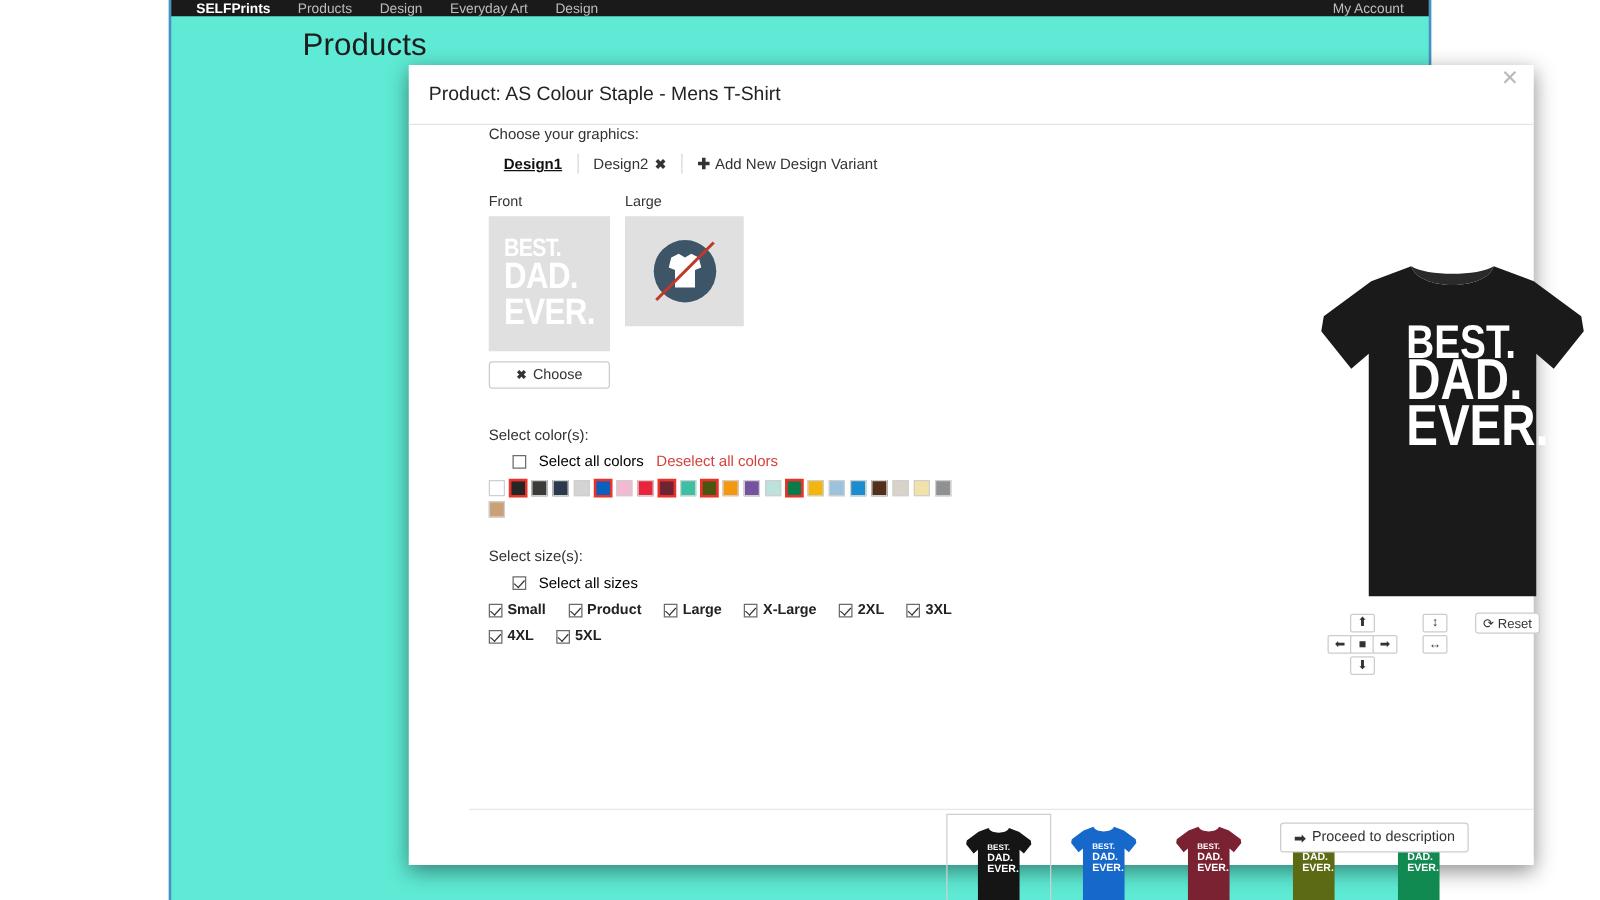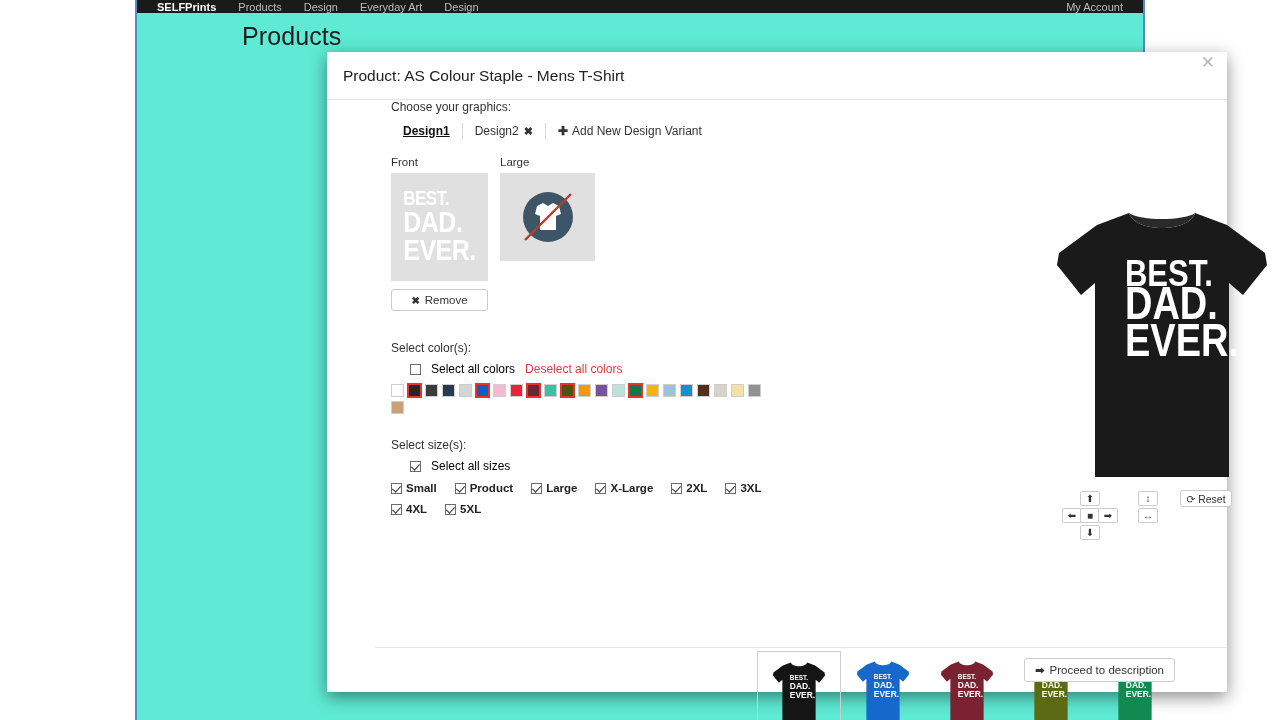--- a/index.html
+++ b/index.html
@@ -210,21 +210,21 @@
             <div class="thumb-caption">Front</div>
             <div class="thumb-box">
               <div class="front-art">
                 <div class="l1">BEST.</div>
                 <div class="l2">DAD.</div>
                 <div class="l3">EVER.</div>
               </div>
             </div>
             <div class="btn remove-btn">
               <span class="x">✖</span>
-              <span>Remove</span>
+              <span>Choose</span>
             </div>
           </div>
 
           <div class="thumb-block">
             <div class="thumb-caption">Large</div>
             <div class="thumb-box small">
               <svg width="62" height="62" viewBox="0 0 62 62">
                 <circle cx="31" cy="31" r="25" fill="#3d5566"></circle>
                 <path d="M20 20 L26 17 L31 20 L36 17 L42 20 L44 28 L39 30 L39 44 L23 44 L23 30 L18 28 Z" fill="#ffffff"></path>
                 <line x1="8" y1="54" x2="54" y2="8" stroke="#c0392b" stroke-width="2.4"></line>

